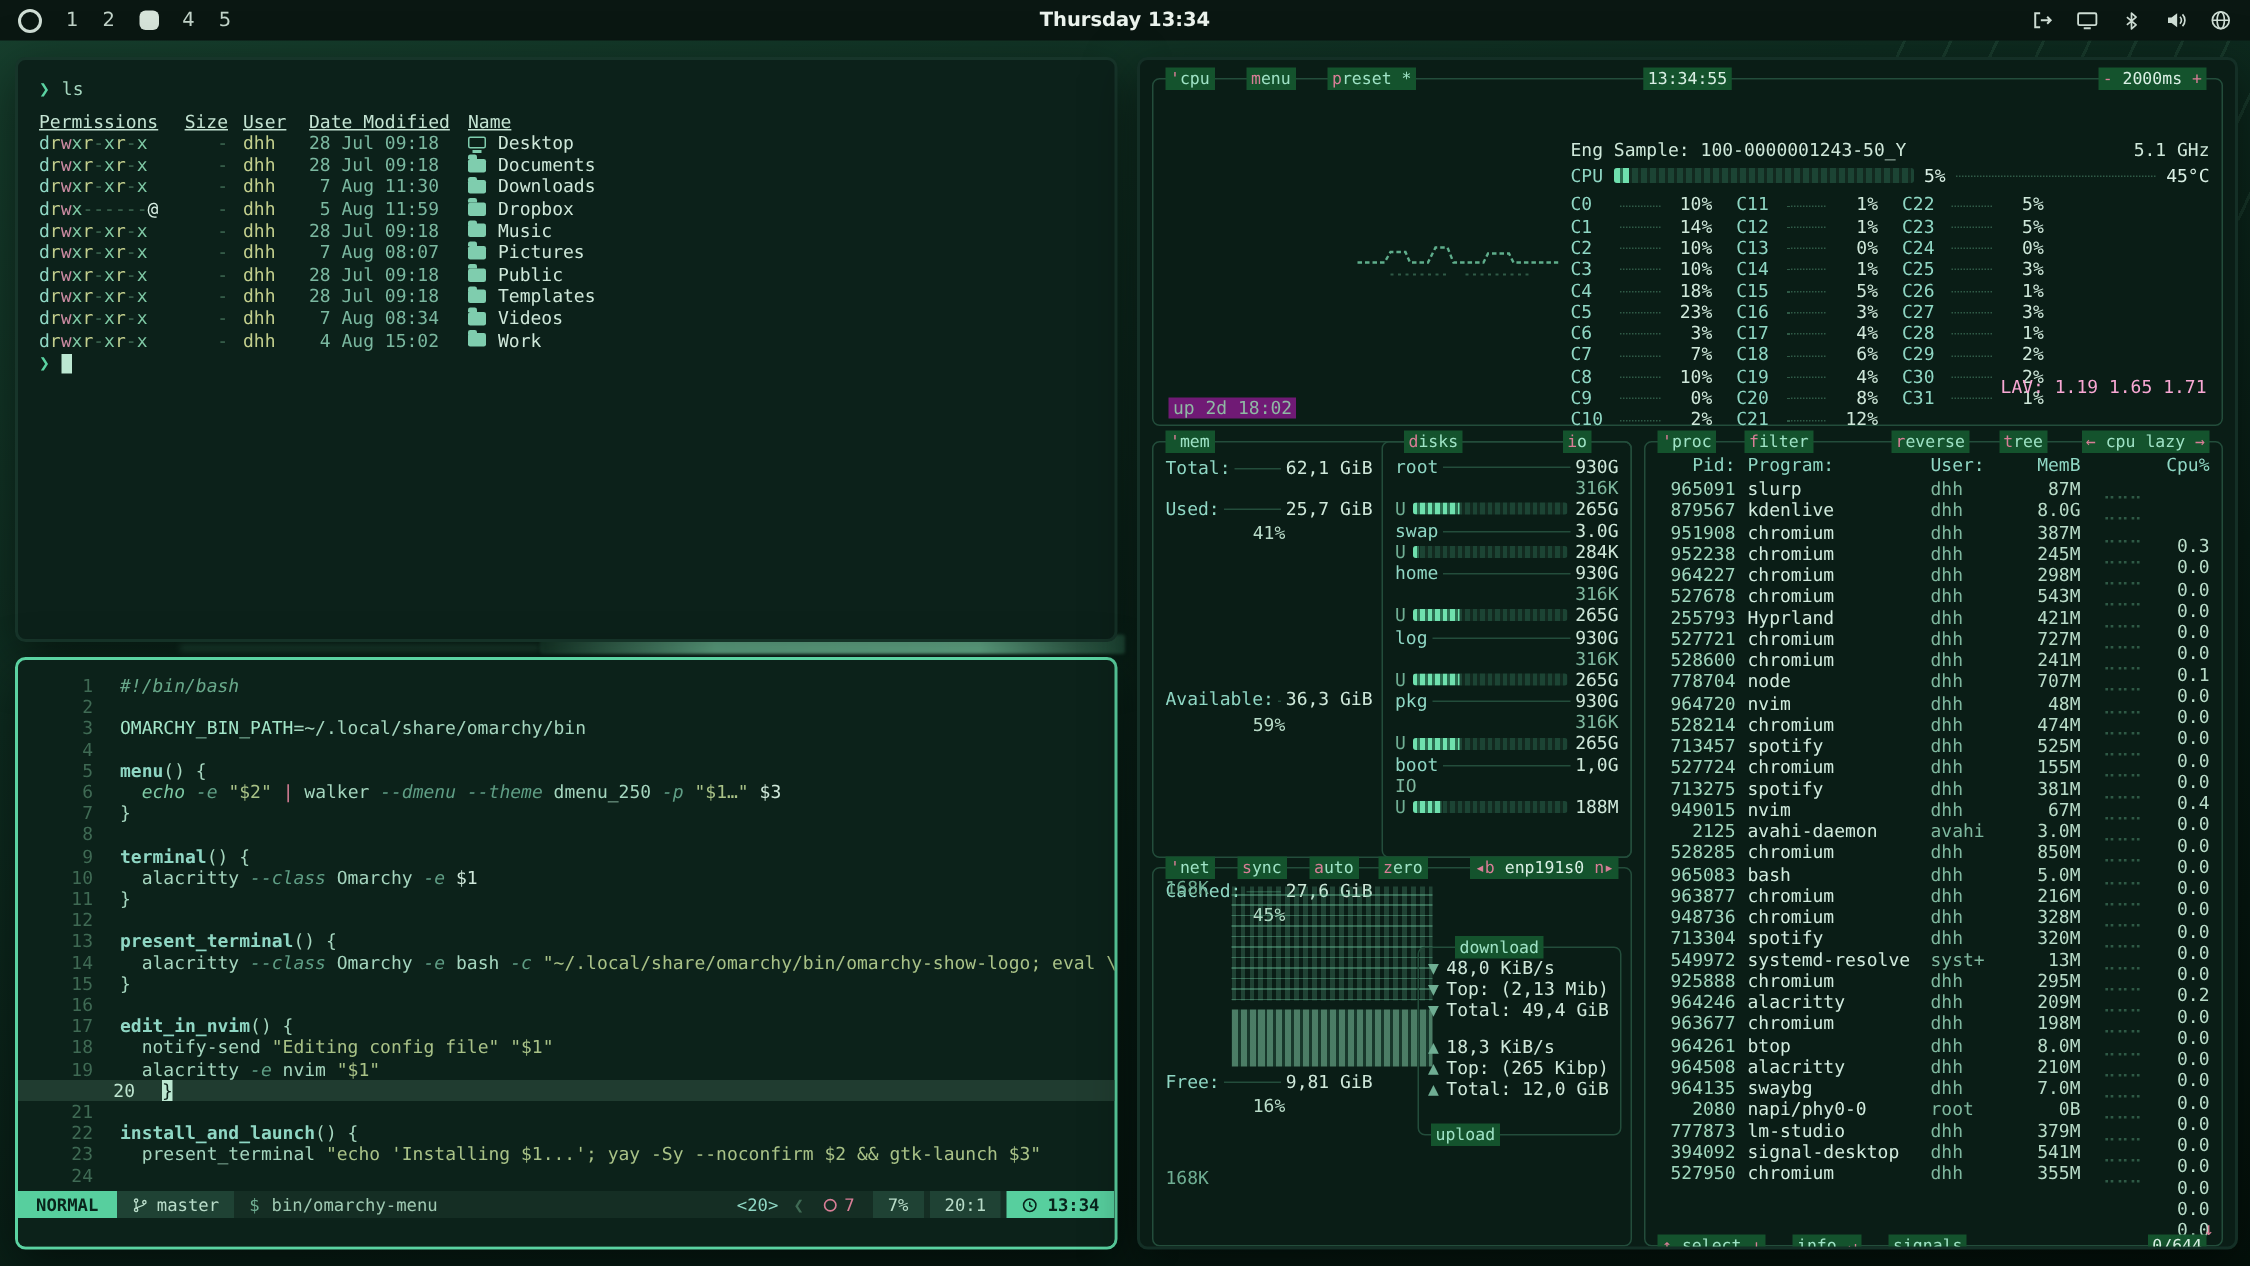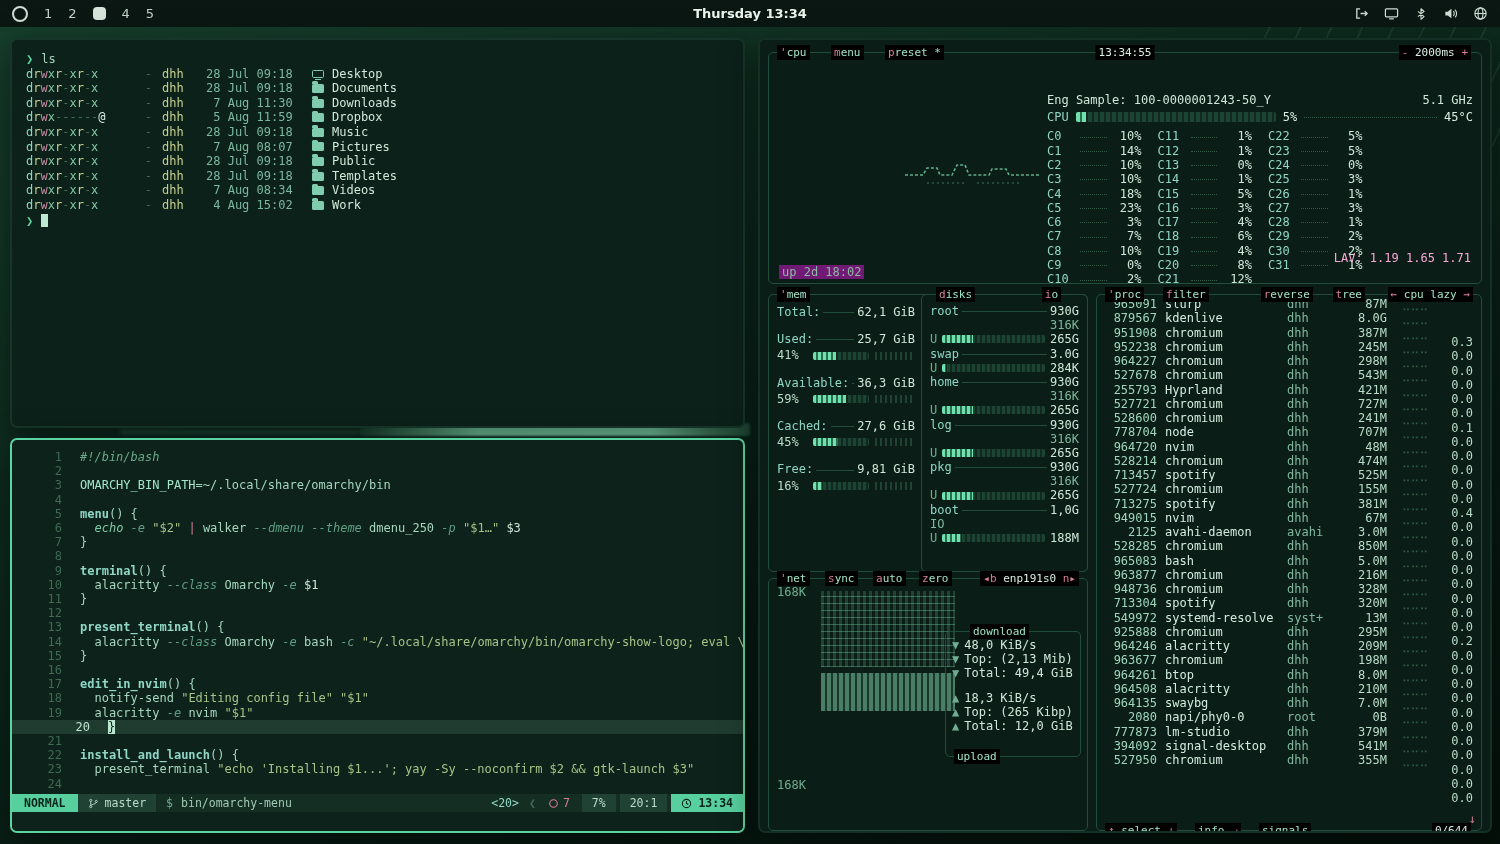--- a/index.html
+++ b/index.html
@@ -79,21 +79,21 @@
   .sl-reg{color:#8fd7c4;padding:0 6px;}
   .sl-sep{color:#3f6a54;padding:0 4px;}
   .sl-diag{color:#d77e96;display:flex;gap:4px;align-items:center;padding:0 8px;}
   .sl-scroll,.sl-pos{background:#1f4234;color:#b9dcc9;padding:0 10px;margin-left:4px;}
   .sl-time{background:#57cf9e;color:#08241b;font-weight:700;padding:0 10px;margin-left:4px;display:flex;gap:6px;align-items:center;}
   .cmdline{position:absolute;left:0;right:0;bottom:0;height:19px;background:#0c221a;}
 
   
   .btop{font-size:12px;line-height:14.2px;color:#a5d6bf;}
   .bx{position:absolute;border:1px solid #234d3b;border-radius:5px;box-sizing:border-box;}
-  .bx-label{position:absolute;top:-8px;font-size:11px;line-height:15px;background:#000000;padding:0 3px;color:#9fe3c6;white-space:pre;}
+  .bx-label{position:absolute;top:-8px;font-size:11px;line-height:15px;background:#14532d;padding:0 3px;color:#9fe3c6;white-space:pre;}
   .bx-label.bottom{top:auto;bottom:-8px;}
   .hot{color:#d77e96;}
   .bright{color:#d9efe4;}
 
   .cpu-box{left:8px;top:12px;right:8px;height:232px;}
   .cpu-graph{position:absolute;left:8px;top:84px;width:262px;height:60px;}
   .cpu-right{position:absolute;left:278px;right:8px;top:8px;margin-top:32px;}
   .cpu-model{display:flex;justify-content:space-between;color:#cfe8da;}
   .cpu-meter-row{display:flex;align-items:center;gap:7px;margin-top:3px;}
   .meter{height:10px;border-radius:2px;background:repeating-linear-gradient(90deg,#1c4434 0 4px,#12291f 4px 6px);position:relative;overflow:hidden;}
@@ -108,21 +108,21 @@
   .cpu-uptime{position:absolute;left:10px;bottom:4px;color:#8fb9a4;background:#701a75;padding:0 3px;}
   .cpu-lav{position:absolute;right:10px;bottom:18px;color:#f9a8d4;}
 
   .mem-box{left:8px;top:254px;width:320px;height:278px;}
   .mem-entries{position:absolute;left:8px;top:10px;width:138px;}
   .mem-entry{margin-bottom:13px;}
   .mem-row{display:flex;align-items:baseline;}
   .mem-label{color:#8fd7c4;}
   .mem-lead{flex:1;border-bottom:1px solid #234d3b;height:1px;align-self:center;margin:0 3px;}
   .mem-val{color:#cfe8da;}
-  .mem-row2{display:flex;align-items:center;gap:6px;margin-top:2px;}
+  .mem-row2{display:flex;align-items:center;gap:6px;margin-top:2px;flex-direction:column;}
   .mem-pct{color:#b9dcc9;flex:0 0 30px;}
   .mini-meter{flex:0 0 56px;height:8px;border-radius:2px;background:repeating-linear-gradient(90deg,#1c4434 0 3px,#12291f 3px 5px);position:relative;overflow:hidden;}
   .mini-meter .fill{position:absolute;left:0;top:0;bottom:0;background:repeating-linear-gradient(90deg,#6fe0ae 0 3px,#2a6b4e 3px 5px);}
   .mem-graph{flex:1;height:8px;background:repeating-linear-gradient(90deg,rgba(90,160,130,.28) 0 2px,transparent 2px 5px);}
   .disks-sub{position:absolute;left:152px;top:-1px;right:-1px;bottom:-1px;border:1px solid #234d3b;border-radius:5px;}
   .disk-rows{padding:9px 8px 0 8px;}
   .disk-row{display:flex;align-items:center;height:14.2px;}
   .disk-l{color:#8fd7c4;}
   .disk-row.meter-row .disk-l{color:#6fae93;}
   .disk-lead{flex:1;border-bottom:1px solid #234d3b;height:1px;margin:0 3px;}
@@ -213,20 +213,27 @@
       </span>
   </div>
 </div>
 
 <div class="win win-ls">
   <div class="ls-body">
     <div class="prompt-row">
       <span class="prompt-sym">❯</span>
       <span>ls</span>
     </div>
+    <div class="ls-grid ls-head">
+      <span>Permissions</span>
+      <span class="h-size">Size</span>
+      <span>User</span>
+      <span>Date Modified</span>
+      <span>Name</span>
+    </div>
     <div>
         <div class="ls-grid"><span class="c-perm"><span class="pc-d">d</span><span class="pc-r">r</span><span class="pc-w">w</span><span class="pc-x">x</span><span class="pc-r">r</span><span class="pc-dash">-</span><span class="pc-x">x</span><span class="pc-r">r</span><span class="pc-dash">-</span><span class="pc-x">x</span></span><span class="c-size">-</span><span class="c-user">dhh</span><span class="c-date">28 Jul 09:18</span><span class="c-name"><span class="ico-monitor"></span><span>Desktop</span></span></div>
         <div class="ls-grid"><span class="c-perm"><span class="pc-d">d</span><span class="pc-r">r</span><span class="pc-w">w</span><span class="pc-x">x</span><span class="pc-r">r</span><span class="pc-dash">-</span><span class="pc-x">x</span><span class="pc-r">r</span><span class="pc-dash">-</span><span class="pc-x">x</span></span><span class="c-size">-</span><span class="c-user">dhh</span><span class="c-date">28 Jul 09:18</span><span class="c-name"><span class="ico-folder"></span><span>Documents</span></span></div>
         <div class="ls-grid"><span class="c-perm"><span class="pc-d">d</span><span class="pc-r">r</span><span class="pc-w">w</span><span class="pc-x">x</span><span class="pc-r">r</span><span class="pc-dash">-</span><span class="pc-x">x</span><span class="pc-r">r</span><span class="pc-dash">-</span><span class="pc-x">x</span></span><span class="c-size">-</span><span class="c-user">dhh</span><span class="c-date"> 7 Aug 11:30</span><span class="c-name"><span class="ico-folder"></span><span>Downloads</span></span></div>
         <div class="ls-grid"><span class="c-perm"><span class="pc-d">d</span><span class="pc-r">r</span><span class="pc-w">w</span><span class="pc-x">x</span><span class="pc-dash">-</span><span class="pc-dash">-</span><span class="pc-dash">-</span><span class="pc-dash">-</span><span class="pc-dash">-</span><span class="pc-dash">-</span><span class="pc-at">@</span></span><span class="c-size">-</span><span class="c-user">dhh</span><span class="c-date"> 5 Aug 11:59</span><span class="c-name"><span class="ico-folder"></span><span>Dropbox</span></span></div>
         <div class="ls-grid"><span class="c-perm"><span class="pc-d">d</span><span class="pc-r">r</span><span class="pc-w">w</span><span class="pc-x">x</span><span class="pc-r">r</span><span class="pc-dash">-</span><span class="pc-x">x</span><span class="pc-r">r</span><span class="pc-dash">-</span><span class="pc-x">x</span></span><span class="c-size">-</span><span class="c-user">dhh</span><span class="c-date">28 Jul 09:18</span><span class="c-name"><span class="ico-folder"></span><span>Music</span></span></div>
         <div class="ls-grid"><span class="c-perm"><span class="pc-d">d</span><span class="pc-r">r</span><span class="pc-w">w</span><span class="pc-x">x</span><span class="pc-r">r</span><span class="pc-dash">-</span><span class="pc-x">x</span><span class="pc-r">r</span><span class="pc-dash">-</span><span class="pc-x">x</span></span><span class="c-size">-</span><span class="c-user">dhh</span><span class="c-date"> 7 Aug 08:07</span><span class="c-name"><span class="ico-folder"></span><span>Pictures</span></span></div>
         <div class="ls-grid"><span class="c-perm"><span class="pc-d">d</span><span class="pc-r">r</span><span class="pc-w">w</span><span class="pc-x">x</span><span class="pc-r">r</span><span class="pc-dash">-</span><span class="pc-x">x</span><span class="pc-r">r</span><span class="pc-dash">-</span><span class="pc-x">x</span></span><span class="c-size">-</span><span class="c-user">dhh</span><span class="c-date">28 Jul 09:18</span><span class="c-name"><span class="ico-folder"></span><span>Public</span></span></div>
         <div class="ls-grid"><span class="c-perm"><span class="pc-d">d</span><span class="pc-r">r</span><span class="pc-w">w</span><span class="pc-x">x</span><span class="pc-r">r</span><span class="pc-dash">-</span><span class="pc-x">x</span><span class="pc-r">r</span><span class="pc-dash">-</span><span class="pc-x">x</span></span><span class="c-size">-</span><span class="c-user">dhh</span><span class="c-date">28 Jul 09:18</span><span class="c-name"><span class="ico-folder"></span><span>Templates</span></span></div>
         <div class="ls-grid"><span class="c-perm"><span class="pc-d">d</span><span class="pc-r">r</span><span class="pc-w">w</span><span class="pc-x">x</span><span class="pc-r">r</span><span class="pc-dash">-</span><span class="pc-x">x</span><span class="pc-r">r</span><span class="pc-dash">-</span><span class="pc-x">x</span></span><span class="c-size">-</span><span class="c-user">dhh</span><span class="c-date"> 7 Aug 08:34</span><span class="c-name"><span class="ico-folder"></span><span>Videos</span></span></div>
@@ -666,20 +673,28 @@
     </div>
   </div>
 
   <div class="bx proc-box">
     <span class="bx-label" style="left:8px"><span class="hot">'</span>proc</span>
     <span class="bx-label" style="left:66px"><span class="hot">f</span>ilter</span>
     <span class="bx-label" style="right:168px"><span class="hot">r</span>everse</span>
     <span class="bx-label" style="right:116px"><span class="hot">t</span>ree</span>
     <span class="bx-label" style="right:8px"><span class="hot">←</span> <span>cpu lazy</span> <span class="hot">→</span></span>
 
+    <div class="proc-head">
+      <span class="h-pid">Pid:</span>
+      <span>Program:</span>
+      <span>User:</span>
+      <span class="h-mem">MemB</span>
+      <span></span>
+      <span class="h-cpu">Cpu%</span>
+    </div>
     <div class="proc-rows">
         <div class="proc-row"><span class="pr-pid">965091</span><span class="pr-prog">slurp</span><span class="pr-user">dhh</span><span class="pr-mem">87M</span><span class="pr-dots">⣀⣀⣀</span><span class="pr-cpu">0.3</span></div>
         <div class="proc-row"><span class="pr-pid">879567</span><span class="pr-prog">kdenlive</span><span class="pr-user">dhh</span><span class="pr-mem">8.0G</span><span class="pr-dots">⣀⣀⣀</span><span class="pr-cpu">0.0</span></div>
         <div class="proc-row"><span class="pr-pid">951908</span><span class="pr-prog">chromium</span><span class="pr-user">dhh</span><span class="pr-mem">387M</span><span class="pr-dots">⣀⣀⣀</span><span class="pr-cpu">0.0</span></div>
         <div class="proc-row"><span class="pr-pid">952238</span><span class="pr-prog">chromium</span><span class="pr-user">dhh</span><span class="pr-mem">245M</span><span class="pr-dots">⣀⣀⣀</span><span class="pr-cpu">0.0</span></div>
         <div class="proc-row"><span class="pr-pid">964227</span><span class="pr-prog">chromium</span><span class="pr-user">dhh</span><span class="pr-mem">298M</span><span class="pr-dots">⣀⣀⣀</span><span class="pr-cpu">0.0</span></div>
         <div class="proc-row"><span class="pr-pid">527678</span><span class="pr-prog">chromium</span><span class="pr-user">dhh</span><span class="pr-mem">543M</span><span class="pr-dots">⣀⣀⣀</span><span class="pr-cpu">0.0</span></div>
         <div class="proc-row"><span class="pr-pid">255793</span><span class="pr-prog">Hyprland</span><span class="pr-user">dhh</span><span class="pr-mem">421M</span><span class="pr-dots">⣀⣀⣀</span><span class="pr-cpu">0.1</span></div>
         <div class="proc-row"><span class="pr-pid">527721</span><span class="pr-prog">chromium</span><span class="pr-user">dhh</span><span class="pr-mem">727M</span><span class="pr-dots">⣀⣀⣀</span><span class="pr-cpu">0.0</span></div>
         <div class="proc-row"><span class="pr-pid">528600</span><span class="pr-prog">chromium</span><span class="pr-user">dhh</span><span class="pr-mem">241M</span><span class="pr-dots">⣀⣀⣀</span><span class="pr-cpu">0.0</span></div>

